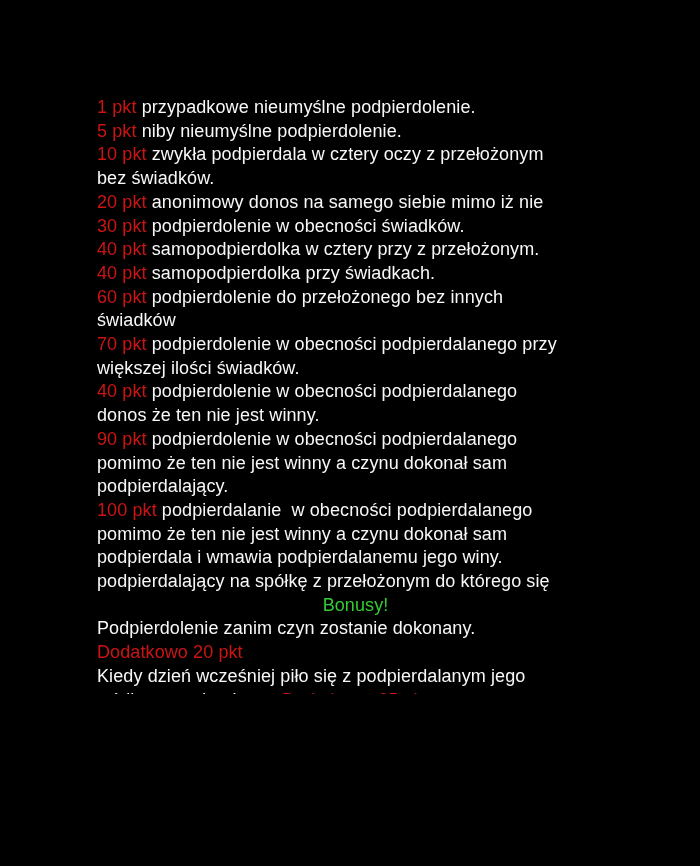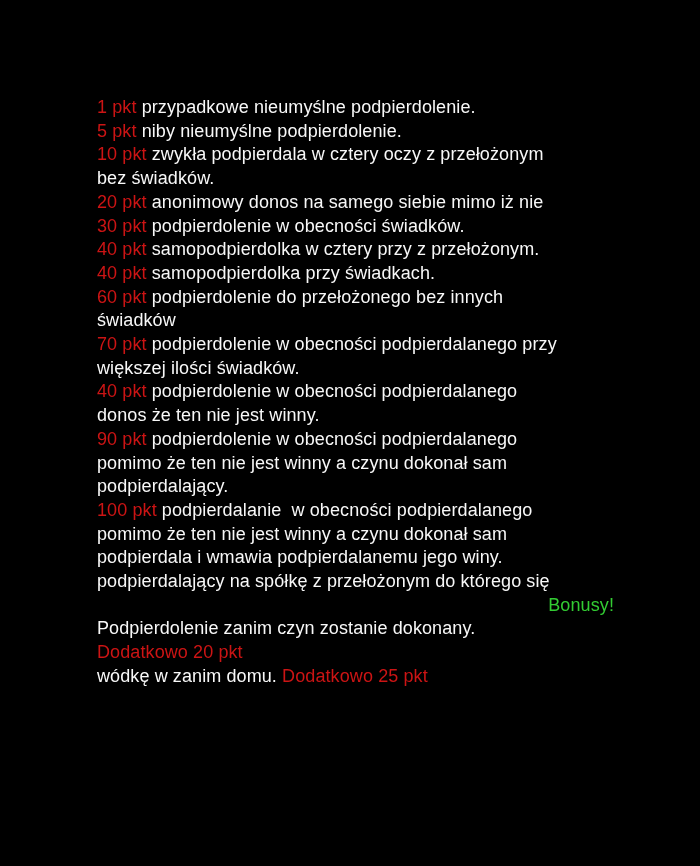--- a/index.html
+++ b/index.html
@@ -22,21 +22,21 @@
     width: 517px;
   }
   .line {
     white-space: pre;            
     font-size: 18px;
     line-height: 23.7px;
     color: var(--body, #ffffff);
     letter-spacing: 0.1px;
   }
   .line.center {
-    text-align: right;
+    text-align: center;
   }
   .seg-points  { color: var(--points, #cc1414); }
   .seg-body    { color: var(--body, #ffffff); }
   .seg-bonus   { color: var(--bonus, #33cc33); }
 </style>
 </head>
 <body>
 
 <div class="page" style="--bg: #000000; --points: #cc1414; --body: #f8f8f8; --bonus: #33cc33;">
   <div class="text-block" id="lines-root">
@@ -57,15 +57,16 @@
       <div class="line"><span class="seg-points">90 pkt </span><span class="seg-body">podpierdolenie w obecności podpierdalanego</span></div>
       <div class="line"><span class="seg-body">pomimo że ten nie jest winny a czynu dokonał sam</span></div>
       <div class="line"><span class="seg-body">podpierdalający.</span></div>
       <div class="line"><span class="seg-points">100 pkt </span><span class="seg-body">podpierdalanie  w obecności podpierdalanego</span></div>
       <div class="line"><span class="seg-body">pomimo że ten nie jest winny a czynu dokonał sam</span></div>
       <div class="line"><span class="seg-body">podpierdala i wmawia podpierdalanemu jego winy.</span></div>
       <div class="line"><span class="seg-body">podpierdalający na spółkę z przełożonym do którego się</span></div>
       <div class="line center"><span class="seg-bonus">Bonusy!</span></div>
       <div class="line"><span class="seg-body">Podpierdolenie zanim czyn zostanie dokonany.</span></div>
       <div class="line"><span class="seg-points">Dodatkowo 20 pkt</span></div>
+      <div class="line"><span class="seg-body">Kiedy dzień wcześniej piło się z podpierdalanym jego</span></div>
       <div class="line"><span class="seg-body">wódkę w zanim domu. </span><span class="seg-points">Dodatkowo 25 pkt</span></div>
     </div>
 </div>
 
 </body></html>

